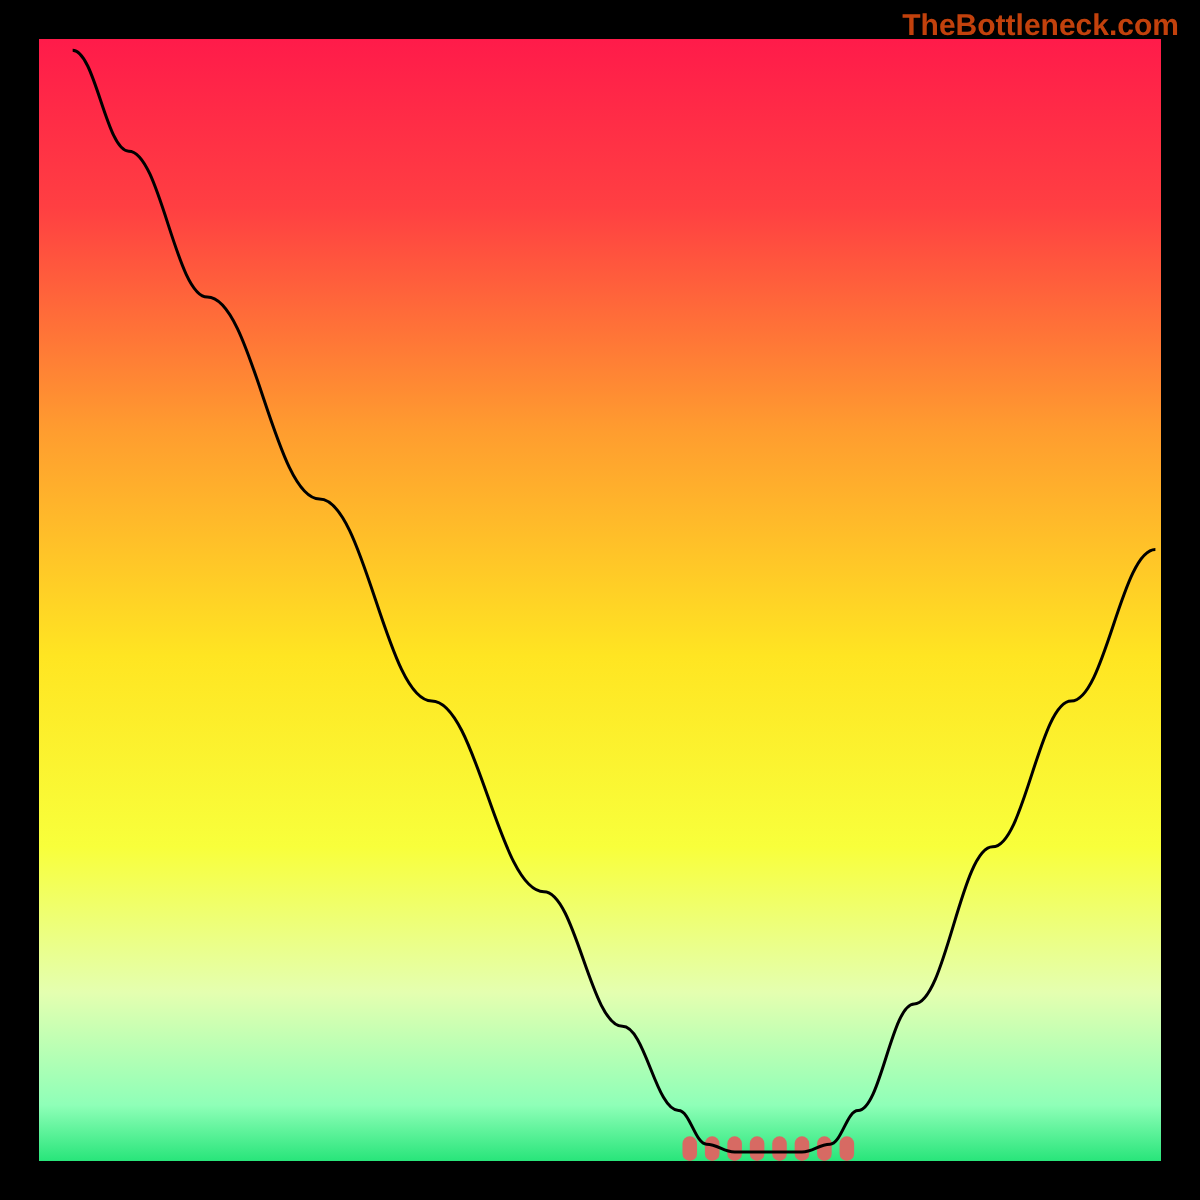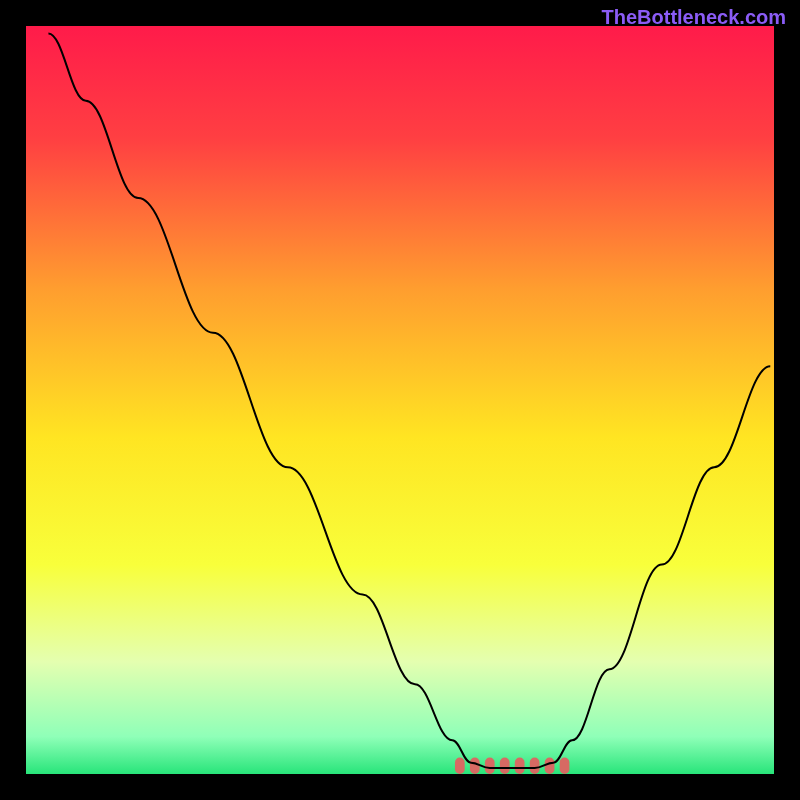--- a/index.html
+++ b/index.html
@@ -12,21 +12,21 @@
     width: 800px;
     height: 800px;
     position: relative;
   }
   .watermark {
     position: absolute;
     top: 6px;
     right: 14px;
     font-size: 20px;
     font-weight: bold;
-    color: #8b5cf6;
+    color: #c2410c;
     z-index: 10;
   }
   svg {
     display: block;
   }
 </style>
 </head>
 <body>
 
 <div class="chart-container">

